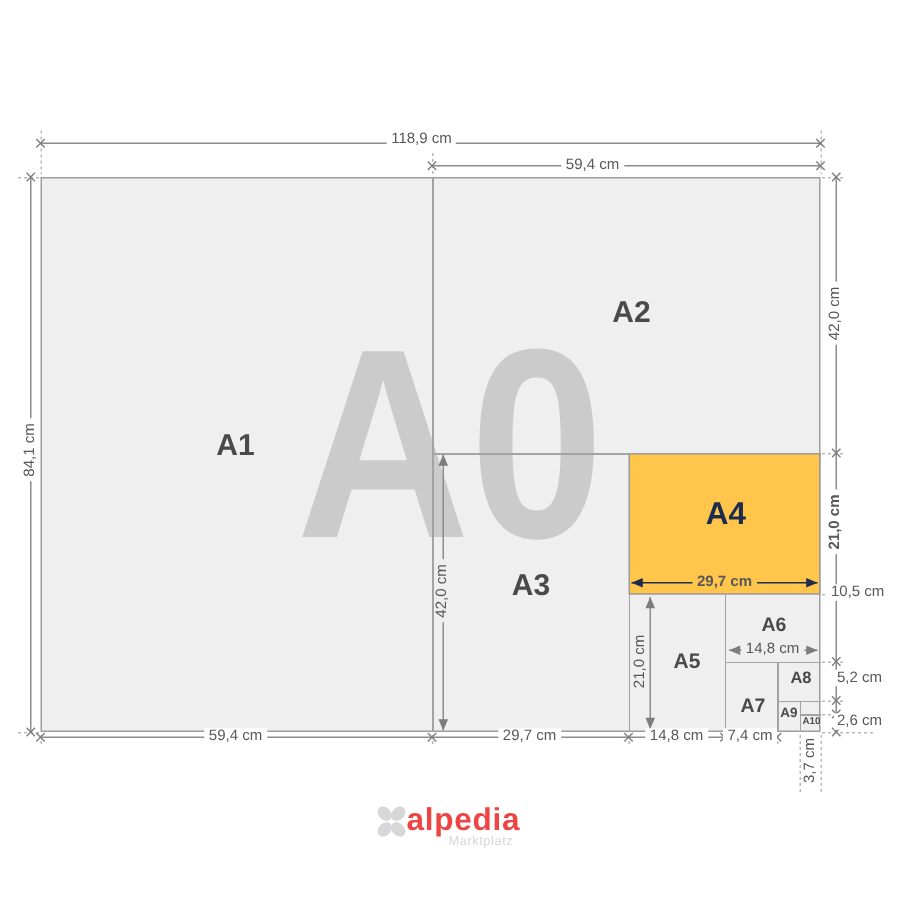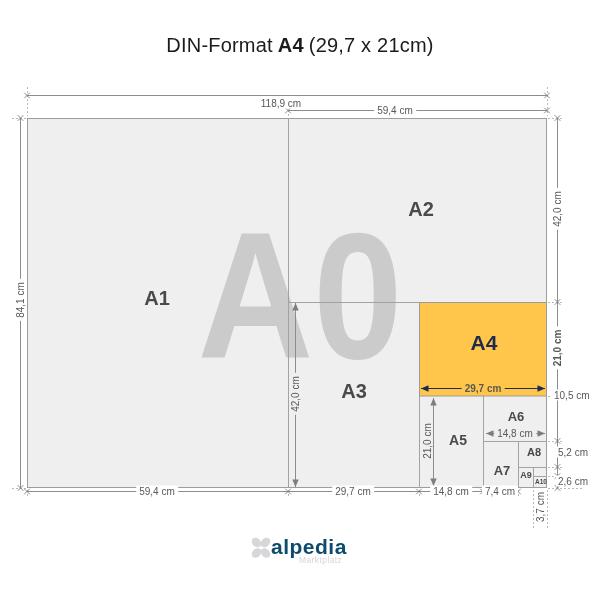--- a/index.html
+++ b/index.html
@@ -20,21 +20,21 @@
 
   .dim{position:absolute;transform:translate(-50%,-50%);white-space:nowrap;
        font-size:10px;line-height:11px;color:#585858;background:#ffffff;padding:0 3px;}
   .dim.vert{transform:translate(-50%,-50%) rotate(-90deg);}
   .dim.inner{background:#efefef;}
   .dim.orangebg{background:#ffc64b;font-weight:bold;}
   .dim.bold{font-weight:bold;}
   .dim.rside{transform:translate(0,-50%);padding:0 2px;}
 
   .logo-name{position:absolute;left:271px;top:547px;transform:translate(0,-50%);
-             font-size:21px;font-weight:bold;color:#0c4a6e;letter-spacing:.5px;}
+             font-size:21px;font-weight:bold;color:#ef4444;letter-spacing:.5px;}
   .logo-tag{position:absolute;left:299px;top:560px;transform:translate(0,-50%);
             font-size:8.5px;font-weight:normal;color:#d6d6d9;letter-spacing:.4px;}
 </style>
 </head>
 <body>
 
 <div class="stage">
 
   <svg width="600" height="600" viewBox="0 0 600 600">
     <defs>
@@ -118,36 +118,33 @@
     </g>
 
     <g fill="#d7d7da">
       <ellipse cx="256.5" cy="542.5" rx="4.1" ry="5.4" transform="rotate(-45 256.5 542.5)"></ellipse>
       <ellipse cx="265.5" cy="542.5" rx="4.1" ry="5.4" transform="rotate(45 265.5 542.5)"></ellipse>
       <ellipse cx="256.5" cy="553" rx="4.1" ry="5.4" transform="rotate(45 256.5 553)"></ellipse>
       <ellipse cx="265.5" cy="553" rx="4.1" ry="5.4" transform="rotate(-45 265.5 553)"></ellipse>
     </g>
   </svg>
 
-  <div class="title">
-    <span class="sep">DIN-Format</span><span class="b sep">A4</span><span>(29,7 x 21cm)</span>
-  </div>
 
   <div class="lbl f20" style="left:157px;top:298px">A1</div>
   <div class="lbl f20" style="left:421px;top:209px">A2</div>
   <div class="lbl f20" style="left:354px;top:391px">A3</div>
   <div class="lbl f20 navy" style="left:484px;top:343px;font-size:21px">A4</div>
   <div class="lbl f22" style="left:458px;top:440px">A5</div>
   <div class="lbl f13" style="left:516px;top:416px">A6</div>
   <div class="lbl f13" style="left:502px;top:470px">A7</div>
   <div class="lbl f11" style="left:534px;top:452px">A8</div>
   <div class="lbl f9" style="left:526px;top:475px">A9</div>
   <div class="lbl f65" style="left:541px;top:481px">A10</div>
 
-  <div class="dim" style="left:281px;top:103px">118,9 cm</div>
+  <div class="dim" style="left:281px;top:93px">118,9 cm</div>
   <div class="dim" style="left:395px;top:110px">59,4 cm</div>
   <div class="dim vert" style="left:20px;top:300px">84,1 cm</div>
   <div class="dim vert" style="left:557px;top:209px">42,0 cm</div>
   <div class="dim vert bold navy" style="left:557px;top:348px">21,0 cm</div>
   <div class="dim rside" style="left:552px;top:395px">10,5 cm</div>
   <div class="dim rside" style="left:556px;top:452px">5,2 cm</div>
   <div class="dim rside" style="left:556px;top:481px">2,6 cm</div>
   <div class="dim" style="left:157px;top:491px">59,4 cm</div>
   <div class="dim" style="left:353px;top:491px">29,7 cm</div>
   <div class="dim" style="left:451px;top:491px">14,8 cm</div>

